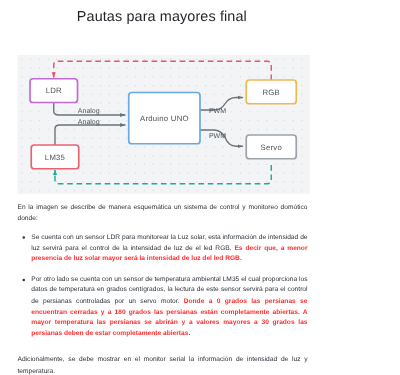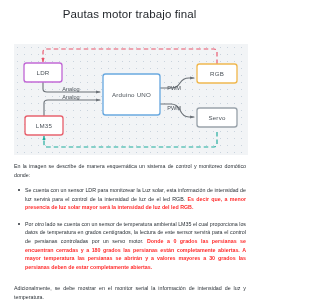--- a/index.html
+++ b/index.html
@@ -115,21 +115,21 @@
     line-height: 1.62;
     color: #2b3137;
     text-align: justify;
   }
 </style>
 </head>
 <body>
 
 <div class="page">
 
-  <div class="doc-title">Pautas motor trabajo final</div>
+  <div class="doc-title">Pautas para mayores final</div>
 
   <div class="diagram-panel">
     <svg class="diagram-svg" viewBox="0 0 234 111">
       <defs>
         <marker id="arrowGray" viewBox="0 0 10 10" refX="8.5" refY="5" markerWidth="4.2" markerHeight="4.2" orient="auto-start-reverse">
           <path d="M 0 1.6 L 9 5 L 0 8.4 z" fill="#6b7177"></path>
         </marker>
         <marker id="arrowRed" viewBox="0 0 10 10" refX="8.5" refY="5" markerWidth="4.2" markerHeight="4.2" orient="auto-start-reverse">
           <path d="M 0 1.6 L 9 5 L 0 8.4 z" fill="#e8546b"></path>
         </marker>

